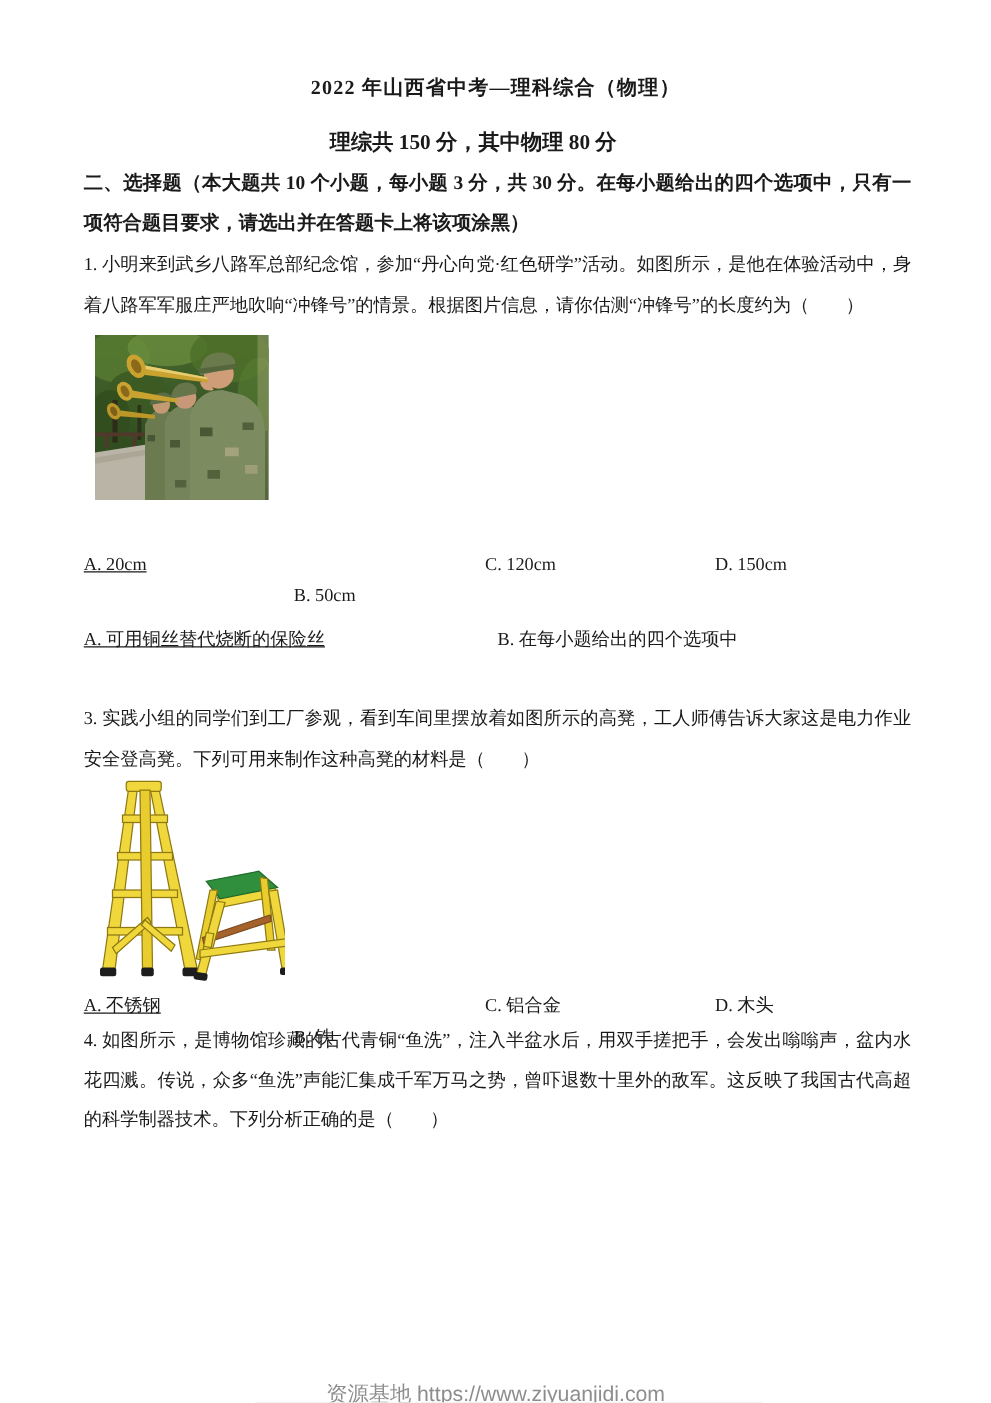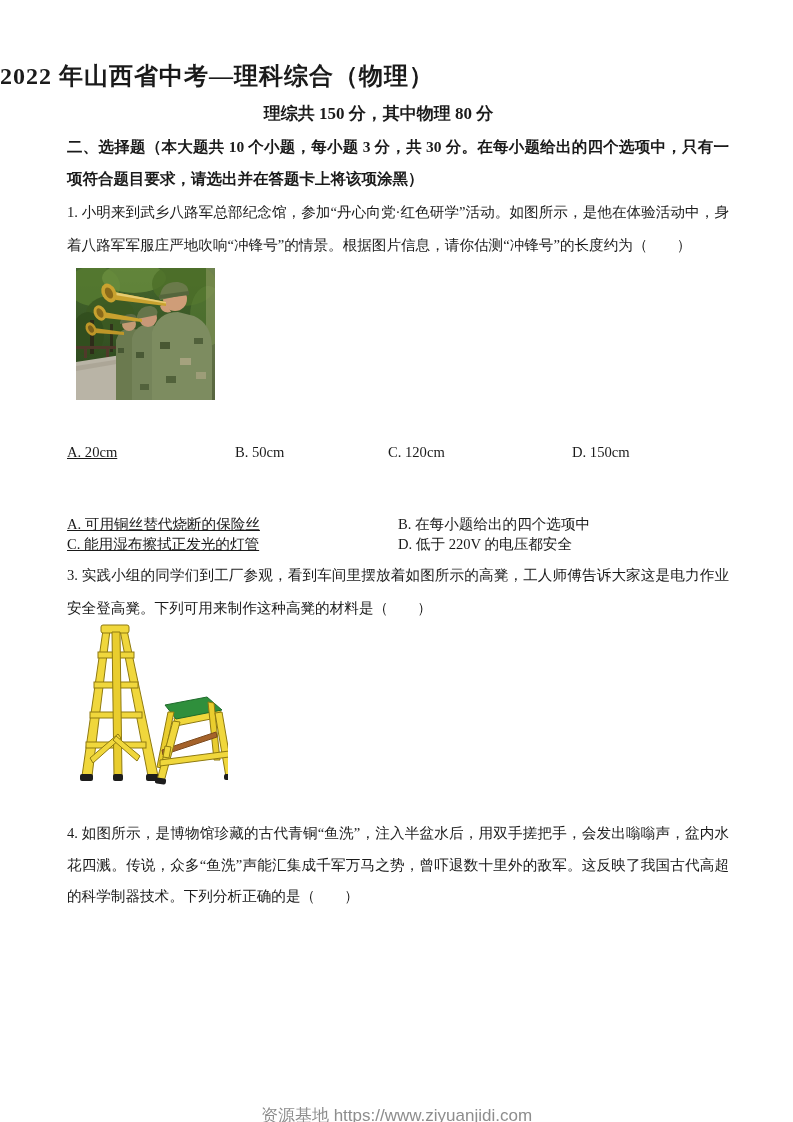--- a/index.html
+++ b/index.html
@@ -8,22 +8,22 @@
     width:793px;height:1122px;
     margin:0 auto;
     background:#ffffff;
     font-family:"Liberation Serif","DejaVu Serif",serif;
     color:#1a1a1a;
     overflow:hidden;
   }
   .abs{position:absolute;}
   .title{
     left:0;top:60px;width:793px;
-    text-align:left;
-    font-size:24px;font-weight:bold;
+    text-align:center;
+    font-size:16px;font-weight:bold;
     letter-spacing:1px;
   }
   .subtitle{
     left:0;top:102px;width:757px;
     text-align:center;
     font-size:17px;font-weight:bold;
   }
   .section-heading{
     left:67px;top:131px;width:662px;
     font-size:15.5px;font-weight:bold;
@@ -39,26 +39,26 @@
   .q1{top:196px;}
   .q2{top:466px;}
   .q3{top:559px;}
   .q4{top:818px;line-height:31.5px;}
   .optrow{
     left:67px;width:680px;height:20px;
     font-size:14.6px;line-height:18px;
   }
   .optrow span{position:absolute;top:0;white-space:nowrap;}
   .o1{left:0;text-decoration:underline;}
-  .o2-4col{left:168px;}
+  .o2-4col{left:168px;margin-top:25px;}
   .o3-4col{left:321px;}
   .o4-4col{left:495px;margin-left:10px;}
   .o2-2col{left:331px;}
   .row-q1opts{top:443px;}
-  .row-q2opts-1{top:503px;margin-top:12px;}
+  .row-q2opts-1{top:503px;}
   .row-q2opts-2{top:535px;}
   .row-q3opts{top:796px;}
   .photo-frame{
     left:76px;top:268px;width:139px;height:132px;
   }
   .ladder-frame{
     left:70px;top:618px;width:158px;height:172px;
   }
   .footer{
     left:0;top:1068px;width:793px;
@@ -161,24 +161,20 @@
     <span class="o1">A. 20cm</span>
     <span class="o2-4col">B. 50cm</span>
     <span class="o3-4col">C. 120cm</span>
     <span class="o4-4col">D. 150cm</span>
   </div>
 
   <div class="abs optrow row-q2opts-1">
     <span class="o1">A. 可用铜丝替代烧断的保险丝</span>
     <span class="o2-2col">B. 在每小题给出的四个选项中</span>
   </div>
-  <div class="abs optrow row-q2opts-2">
-    <span class="o1">C. 能用湿布擦拭正发光的灯管</span>
-    <span class="o2-2col">D. 低于 220V 的电压都安全</span>
-  </div>
 
   <div class="abs qpara q3">3. 实践小组的同学们到工厂参观，看到车间里摆放着如图所示的高凳，工人师傅告诉大家这是电力作业安全登高凳。下列可用来制作这种高凳的材料是（　　）</div>
 
   <div class="abs ladder-frame">
     <svg width="158" height="172" viewBox="0 0 158 172">
 
       <g stroke="#8f7a10" stroke-width="1">
         <polygon points="12,158 22,158 40,12 33,12" fill="#f0d73c"></polygon>
         <polygon points="78,158 88,158 57,12 50,12" fill="#f0d73c"></polygon>
         <rect x="31" y="7" width="28" height="8" rx="2" fill="#f0d73c"></rect>
@@ -211,18 +207,24 @@
         <polygon points="90,142 159,133 159,139 90,148" fill="#f0d73c"></polygon>
         <polygon points="95,128 101,129 99,140 93,139" fill="#f0d73c"></polygon>
       </g>
       <g>
         <rect x="85" y="160" width="11" height="6" rx="2" fill="#1d1d1d" transform="rotate(8 90 163)"></rect>
         <rect x="154" y="156" width="11" height="6" rx="2" fill="#1d1d1d"></rect>
       </g>
     </svg>
   </div>
 
+  <div class="abs optrow row-q3opts">
+    <span class="o1">A. 不锈钢</span>
+    <span class="o2-4col">B. 铁</span>
+    <span class="o3-4col">C. 铝合金</span>
+    <span class="o4-4col">D. 木头</span>
+  </div>
 
   <div class="abs qpara q4">4. 如图所示，是博物馆珍藏的古代青铜“鱼洗”，注入半盆水后，用双手搓把手，会发出嗡嗡声，盆内水花四溅。传说，众多“鱼洗”声能汇集成千军万马之势，曾吓退数十里外的敌军。这反映了我国古代高超的科学制器技术。下列分析正确的是（　　）</div>
 
   <div class="abs footer">资源基地 https://www.ziyuanjidi.com</div>
 
 </div>
 
 </body></html>

